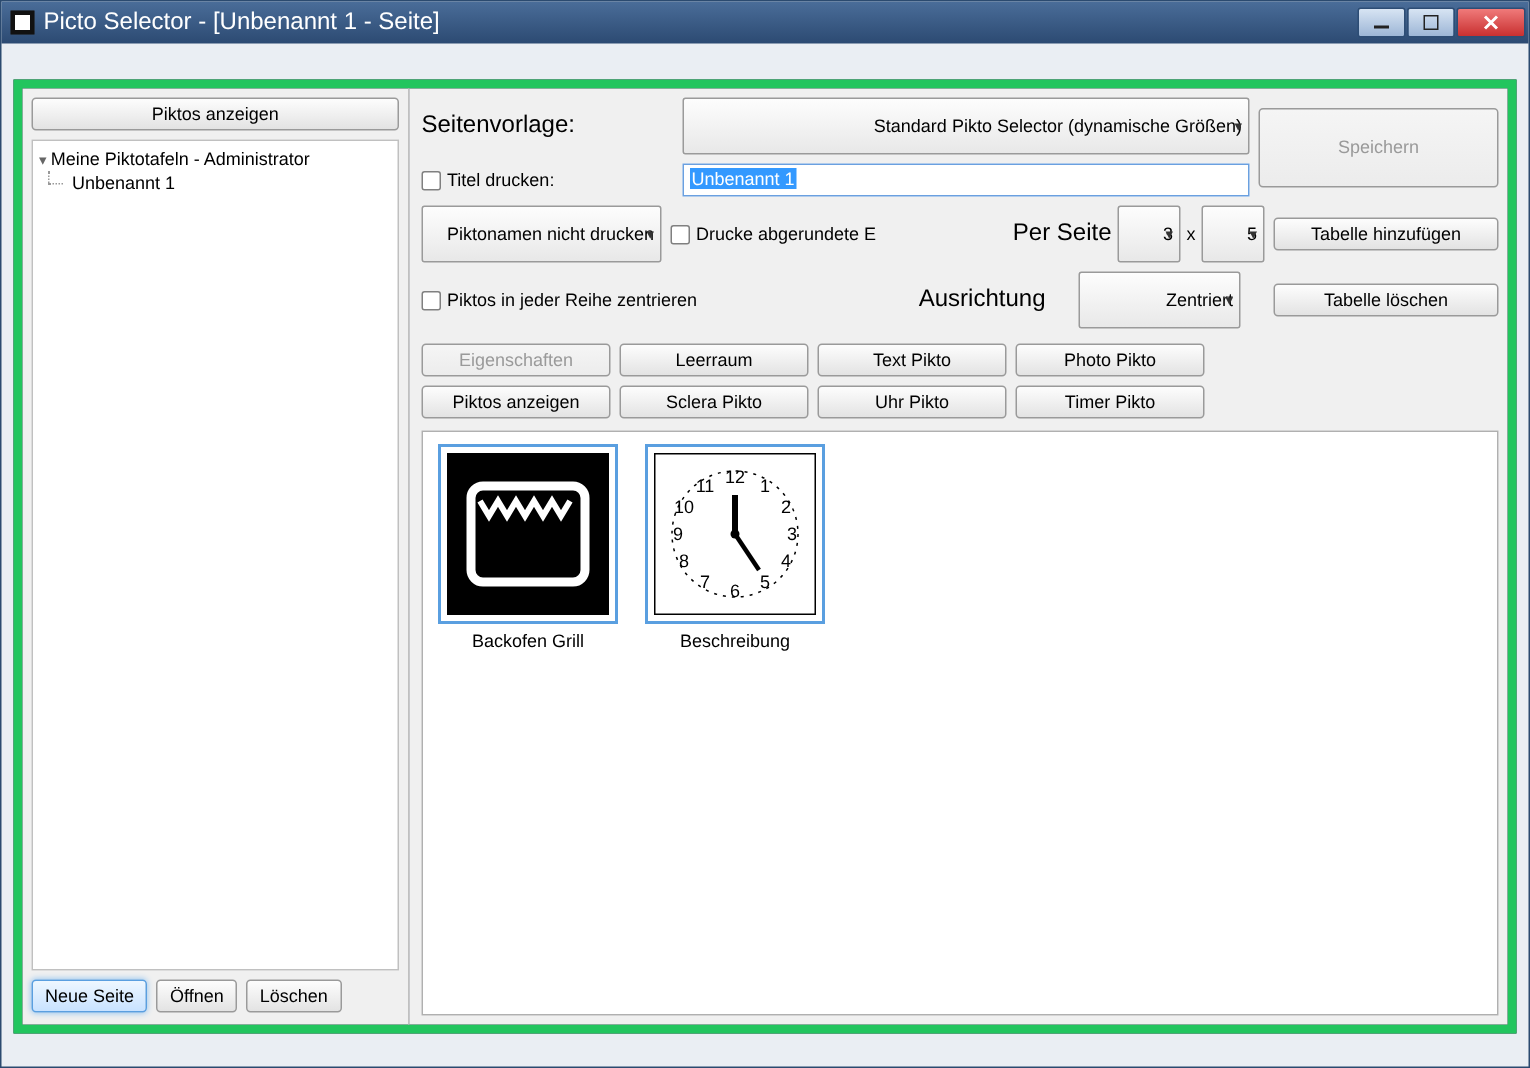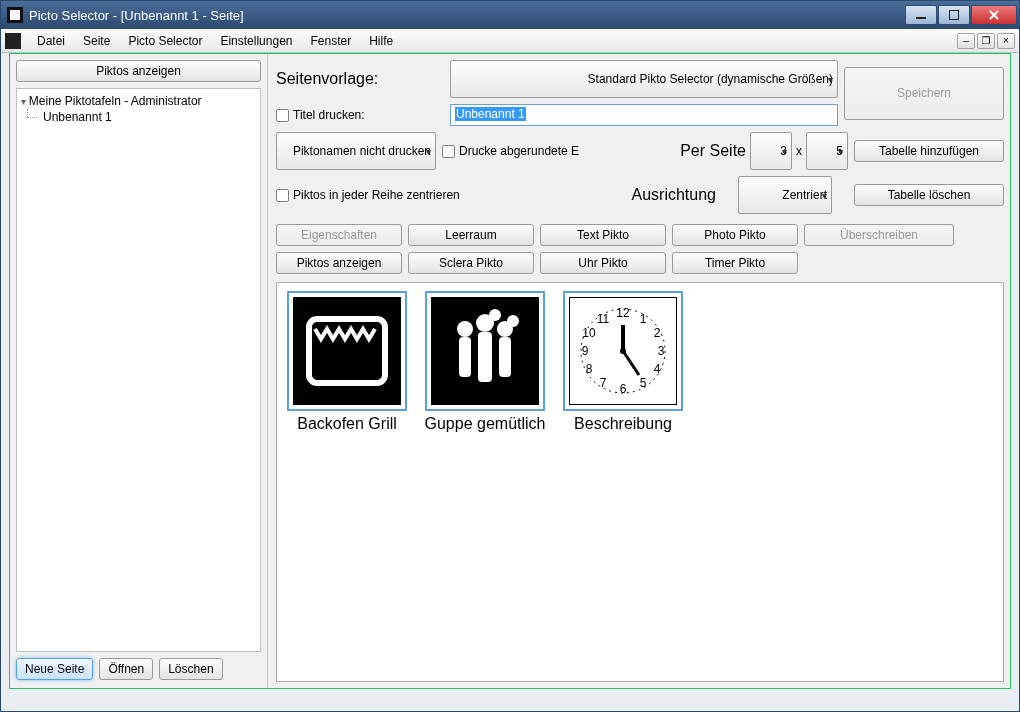--- a/index.html
+++ b/index.html
@@ -1,31 +1,31 @@
 <!DOCTYPE html>
 <html><head>
 <meta charset="utf-8">
 <style>
   * { box-sizing: border-box; margin: 0; padding: 0; font-family: "Segoe UI", Tahoma, sans-serif; font-size: 12px; }
   body { background: #5a7aa0; width: 1020px; height: 712px; overflow: hidden; }
   .window { position: absolute; top: 0; left: 0; width: 1020px; height: 712px; background: #eaeef3; border: 1px solid #2b4a6f; box-shadow: 0 0 8px rgba(0,0,0,0.4); }
   .titlebar { height: 28px; background: linear-gradient(to bottom, #4a6d99, #2c4a72); display: flex; align-items: center; padding: 0 2px 0 6px; color: #fff; }
   .titlebar .icon { width: 16px; height: 16px; background: #222; margin-right: 6px; display:flex; align-items:center; justify-content:center; }
-  .titlebar .title { flex: 1; font-size: 13px; }
+  .titlebar .title { flex: 1; font-size: 16px; }
   .winbtns { display: flex; gap: 1px; }
   .winbtn { width: 32px; height: 20px; background: linear-gradient(to bottom, #d7e4f3, #9db6d6); border: 1px solid #2d4d75; border-radius: 2px; display:flex; align-items:center; justify-content:center; }
   .winbtn.close { background: linear-gradient(to bottom, #f07a7a, #c83030); width: 46px; }
   .winbtn svg { width: 10px; height: 10px; }
   .menubar { height: 24px; background: linear-gradient(to bottom, #fdfdfd, #e8e8e8); border-bottom: 1px solid #bfbfbf; display: flex; align-items: center; padding: 0 4px; gap: 2px; }
   .menubar .appicon { width: 16px; height: 16px; background: #222; margin-right: 6px; }
   .menuitem { padding: 2px 8px; cursor: default; }
   .mdi-btns { margin-left: auto; display:flex; gap:2px; }
   .mdi-btn { width: 18px; height: 16px; border: 1px solid #a0a0a0; background: linear-gradient(to bottom,#fdfdfd,#e0e0e0); border-radius:2px; display:flex; align-items:center; justify-content:center; font-size:10px; }
 
-  .content { position: absolute; top: 52px; left: 8px; right: 8px; bottom: 22px; background: #0f172a; border: 1px solid #22c55e; display: flex; flex-direction: column; }
+  .content { position: absolute; top: 52px; left: 8px; right: 8px; bottom: 22px; background: #0f172a; border: 6px solid #22c55e; display: flex; flex-direction: column; }
   .main-row { flex: 1; display: flex; }
   .left-panel { width: 258px; border-right: 1px solid #c0c0c0; display: flex; flex-direction: column; padding: 6px 6px 8px 6px; background:#f0f0f0; }
   .btn { background: linear-gradient(to bottom, #fdfdfd, #e3e3e3); border: 1px solid #9a9a9a; border-radius: 3px; padding: 3px 8px; text-align: center; cursor: default; font-size:12px; }
   .btn.disabled { color: #9a9a9a; background: linear-gradient(to bottom,#f5f5f5,#ececec); }
   .btn.highlight { background: linear-gradient(to bottom, #eef7ff, #c8e2ff); border-color: #5a9fe0; box-shadow: 0 0 4px #8cc0f0; }
   .tree { flex: 1; background: #fff; border: 1px solid #c0c0c0; margin-top: 6px; padding: 4px 2px; font-size:12px; overflow:auto; }
   .tree-node { padding: 1px 2px; white-space: nowrap; }
   .tree-node.root::before { content: "▾ "; color:#666; font-size:10px; }
   .tree-node.child { padding-left: 24px; position: relative; }
   .tree-node.child::before { content:""; position:absolute; left:8px; top:0; bottom:50%; border-left:1px dotted #999; }
@@ -44,32 +44,32 @@
   .titleinput { background:#fff; border:1px solid #6aa0e0; padding:2px 4px; height:22px; }
   .titleinput span { background:#3399ff; color:#fff; padding:0 1px; }
 
   .row2 { display:flex; align-items:center; gap:6px; }
   .row2 .select.small { width:160px; }
   .perpage { display:flex; align-items:center; gap:4px; margin-left:auto; }
   .select.tiny { width:42px; }
 
   .row3 { display:flex; align-items:center; gap:22px; }
   .row3 .spacer { flex:1; }
-  .select.med { width:94px; }
+  .select.med { width:108px; }
 
   .btn-row { display:flex; gap:6px; margin-top:6px; }
   .btn-row .btn { flex:1; min-width: 110px; }
   .btn-row.four .btn { width: 126px; flex: 0 0 auto; }
 
   .picto-area { flex:1; background:#fff; border:1px solid #b0b0b0; margin-top:8px; padding:8px; display:flex; gap:14px; align-items:flex-start; overflow:auto; }
   .picto-item { display:flex; flex-direction:column; align-items:center; width:124px; }
   .picto-frame { width:120px; height:120px; border:2px solid #5a9fe0; padding:4px; background:#fff; }
   .picto-img { width:100%; height:100%; background:#000; display:flex; align-items:center; justify-content:center; }
   .picto-img.white { background:#fff; border:1px solid #000; }
-  .picto-label { margin-top:4px; text-align:center; font-size:16px; }
+  .picto-label { margin-top:4px; text-align:center; font-size:12px; }
 
   .statusbar { height:20px; background: linear-gradient(to bottom,#f6f6f6,#e2e2e2); border-top:1px solid #bbb; display:flex; align-items:center; font-size:11px; padding:0 4px; gap:30px; position:absolute; left:8px; right:8px; bottom:2px; }
 </style>
 </head>
 <body>
 
 <div class="window">
   <div class="titlebar">
     <div class="icon">
         <svg viewBox="0 0 16 16">
@@ -90,34 +90,20 @@
           </svg>
         </div>
       <div class="winbtn close">
           <svg viewBox="0 0 10 10">
             <path d="M1 1l8 8M9 1l-8 8" stroke="#fff" stroke-width="2"></path>
           </svg>
         </div>
     </div>
   </div>
 
-  <div class="menubar">
-    <div class="appicon"></div>
-    <div class="menuitem">Datei</div>
-    <div class="menuitem">Seite</div>
-    <div class="menuitem">Picto Selector</div>
-    <div class="menuitem">Einstellungen</div>
-    <div class="menuitem">Fenster</div>
-    <div class="menuitem">Hilfe</div>
-    <div class="mdi-btns">
-      <div class="mdi-btn">–</div>
-      <div class="mdi-btn">❐</div>
-      <div class="mdi-btn">×</div>
-    </div>
-  </div>
 
   <div class="content">
     <div class="main-row">
       <div class="left-panel">
         <div class="btn">Piktos anzeigen</div>
         <div class="tree">
           <div class="tree-node root">Meine Piktotafeln - Administrator</div>
           <div class="tree-node child">Unbenannt 1</div>
         </div>
         <div class="left-bottom">
@@ -174,59 +160,39 @@
               <span>Zentriert</span>
             </div>
           <div class="btn" style="width:150px;">Tabelle löschen</div>
         </div>
 
         <div class="btn-row four" style="margin-top:10px;">
           <div class="btn disabled">Eigenschaften</div>
           <div class="btn">Leerraum</div>
           <div class="btn">Text Pikto</div>
           <div class="btn">Photo Pikto</div>
-          <div class="btn disabled" style="width:150px;">Überschreiben</div>
         </div>
         <div class="btn-row four">
           <div class="btn">Piktos anzeigen</div>
           <div class="btn">Sclera Pikto</div>
           <div class="btn">Uhr Pikto</div>
           <div class="btn">Timer Pikto</div>
         </div>
 
         <div class="picto-area">
           <div class="picto-item">
             <div class="picto-frame">
                 <div class="picto-img">
               <svg viewBox="0 0 100 100" width="100" height="100">
                 <rect x="12" y="18" width="76" height="64" rx="8" fill="none" stroke="#fff" stroke-width="6"></rect>
                 <path d="M18 28 l6 10 l6 -10 l6 10 l6 -10 l6 10 l6 -10 l6 10 l6 -10 l6 10 l6 -10" fill="none" stroke="#fff" stroke-width="4"></path>
               </svg>
             </div>
               </div>
             <div class="picto-label">Backofen Grill</div>
-          </div>
-          <div class="picto-item">
-            <div class="picto-frame">
-                <div class="picto-img">
-              <svg viewBox="0 0 100 100" width="100" height="100">
-                <g fill="#fff">
-                  <circle cx="30" cy="28" r="8"></circle>
-                      <rect x="24" y="36" width="12" height="40" rx="4"></rect>
-                  <circle cx="50" cy="22" r="9"></circle>
-                      <rect x="43" y="31" width="14" height="50" rx="4"></rect>
-                  <circle cx="70" cy="28" r="8"></circle>
-                      <rect x="64" y="36" width="12" height="40" rx="4"></rect>
-                  <circle cx="60" cy="14" r="6"></circle>
-                      <circle cx="78" cy="20" r="6"></circle>
-                </g>
-              </svg>
-            </div>
-              </div>
-            <div class="picto-label">Guppe gemütlich</div>
           </div>
           <div class="picto-item">
             <div class="picto-frame">
                 <div class="picto-img white">
               <svg viewBox="0 0 100 100" width="100" height="100">
                 <circle cx="50" cy="50" r="42" fill="none" stroke="#000" stroke-width="1" stroke-dasharray="2 4"></circle>
                 <g font-size="10" font-family="sans-serif" text-anchor="middle" fill="#000">
                   <text x="50" y="16">12</text>
                       <text x="70" y="22">1</text>
                       <text x="84" y="36">2</text>

